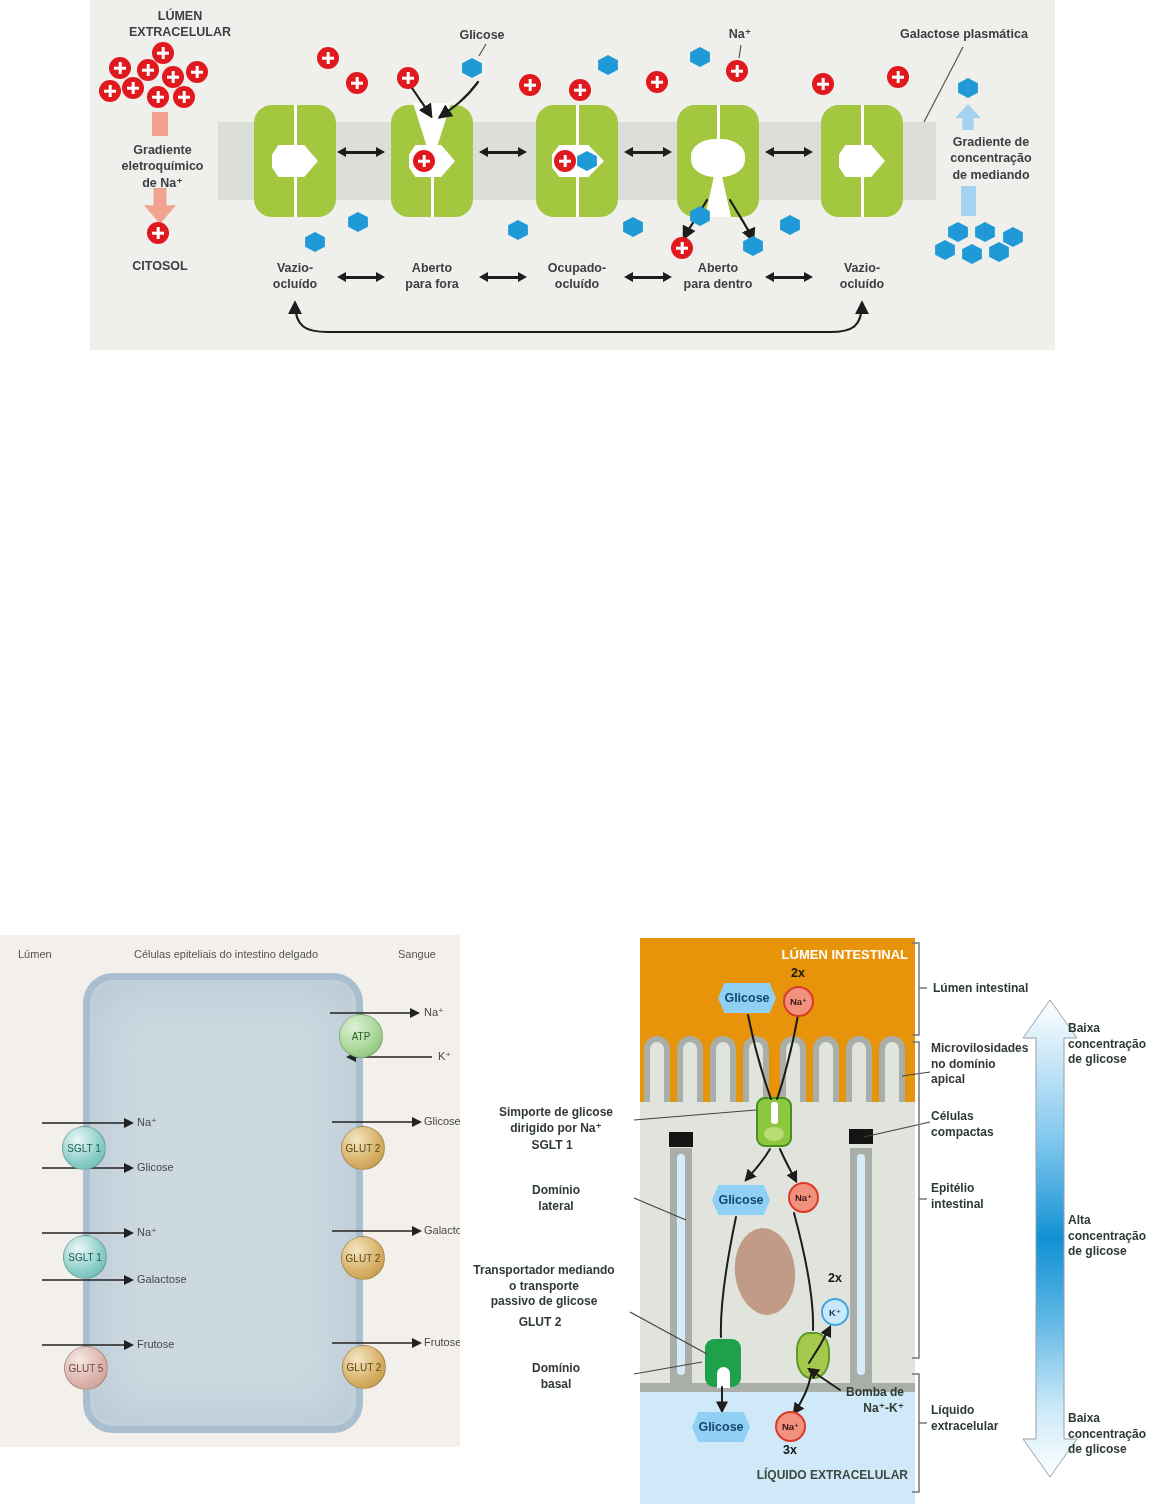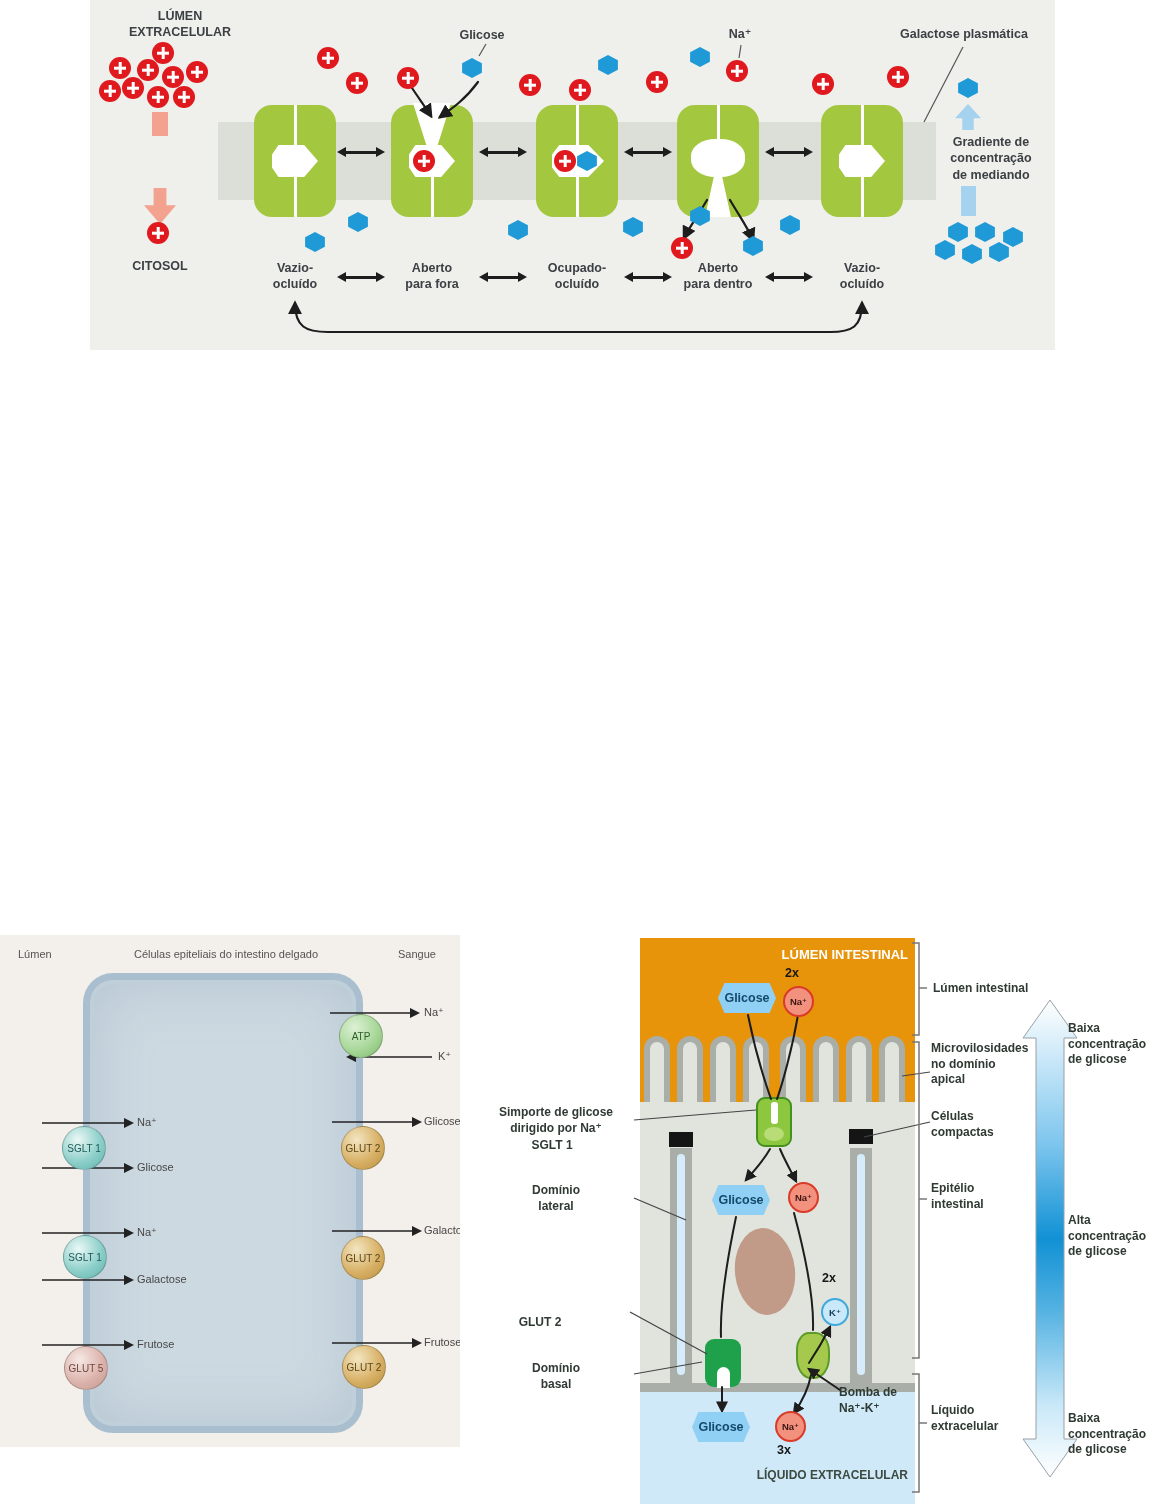--- a/index.html
+++ b/index.html
@@ -76,21 +76,21 @@
           background:#fff;border-radius:7px 7px 0 0}
   .pump3{position:absolute;left:336px;top:397px;width:34px;height:47px;background:#a4c94c;
          border:2px solid #5d9b28;border-radius:38% 42% 46% 44%;box-sizing:border-box}
   .mol-hex{position:absolute;height:30px;width:58px;background:#8fd0f4;display:flex;align-items:center;
          justify-content:center;font-weight:700;font-size:12.5px;color:#14496b;
          clip-path:polygon(11% 0,89% 0,100% 50%,89% 100%,11% 100%,0 50%)}
   .na3{position:absolute;width:27px;height:27px;border-radius:50%;background:#f2917e;border:2px solid #da3a28;
        display:flex;align-items:center;justify-content:center;font-weight:700;font-size:9.5px;color:#3c1510;box-sizing:content-box}
   .k3{position:absolute;width:24px;height:24px;border-radius:50%;background:#c9e9fb;border:2px solid #3fa8dd;
        display:flex;align-items:center;justify-content:center;font-weight:700;font-size:9.5px;color:#123a50}
-  .cnt{position:absolute;font-weight:700;font-size:12.5px;color:#161616;}
+  .cnt{position:absolute;font-weight:700;font-size:12.5px;color:#161616;text-align:center}
   .nucleus{position:absolute;left:275px;top:293px;width:60px;height:87px;background:#c29a88;
        border-radius:50%;transform:rotate(-6deg)}
   .ra{position:absolute;text-align:center;font-weight:600;font-size:12px;color:#2f3a33;
        white-space:pre-line;line-height:1.3}
   .rl{position:absolute;font-weight:600;font-size:12px;color:#2f3a33;white-space:pre-line;line-height:1.3}
   .title3{position:absolute;font-weight:700;font-size:13px;color:#fff;text-align:right}
   .title3b{position:absolute;font-weight:700;font-size:12px;color:#3c4a40;text-align:right}
 </style>
 </head>
 <body>
@@ -161,20 +161,23 @@
     <i class="na" style="left:62px;top:42px"></i>
     <i class="na" style="left:19px;top:57px"></i>
     <i class="na" style="left:47px;top:59px"></i>
     <i class="na" style="left:72px;top:66px"></i>
     <i class="na" style="left:96px;top:61px"></i>
     <i class="na" style="left:9px;top:80px"></i>
     <i class="na" style="left:32px;top:77px"></i>
     <i class="na" style="left:57px;top:86px"></i>
     <i class="na" style="left:83px;top:86px"></i>
     <i class="salmon-bar" style="left:62px;top:112px"></i>
+    <div class="lab med" style="left:0px;top:142px;width:145px">Gradiente
+eletroquímico
+de Na⁺</div>
     <i class="salmon-arrow" style="left:54px;top:188px"></i>
     <i class="na" style="left:57px;top:222px"></i>
     <div class="lab" style="left:10px;top:258px;width:120px">CITOSOL</div>
 
     <div class="lab med" style="left:352px;top:27px;width:80px">Glicose</div>
     <i class="hex" style="left:371px;top:58px"></i>
     <div class="lab med" style="left:610px;top:26px;width:80px">Na⁺</div>
 
     <i class="na" style="left:227px;top:47px"></i>
     <i class="na" style="left:256px;top:72px"></i>
@@ -363,24 +366,27 @@
 
     <div class="mol-hex" style="left:232px;top:477px">Glicose</div>
     <div class="na3" style="left:315px;top:476px">Na⁺</div>
     <div class="cnt" style="left:317px;top:508px;width:26px">3x</div>
 
     <div class="ra" style="left:20px;top:170px;width:152px">Simporte de glicose
 dirigido por Na⁺</div>
     <div class="ra" style="left:20px;top:203px;width:144px">SGLT 1</div>
     <div class="ra" style="left:20px;top:248px;width:152px">Domínio
 lateral</div>
+    <div class="ra" style="left:0px;top:328px;width:168px">Transportador mediando
+o transporte
+passivo de glicose</div>
     <div class="ra" style="left:0px;top:380px;width:160px">GLUT 2</div>
     <div class="ra" style="left:20px;top:426px;width:152px">Domínio
 basal</div>
-    <div class="rl" style="left:379px;top:450px;width:76px;text-align:left">Bomba de
+    <div class="rl" style="left:368px;top:450px;width:76px;text-align:right">Bomba de
 Na⁺-K⁺</div>
 
     <div class="rl" style="left:473px;top:46px;width:120px">Lúmen intestinal</div>
     <div class="rl" style="left:471px;top:106px;width:125px">Microvilosidades
 no domínio
 apical</div>
     <div class="rl" style="left:471px;top:174px;width:110px">Células
 compactas</div>
     <div class="rl" style="left:471px;top:246px;width:110px">Epitélio
 intestinal</div>

